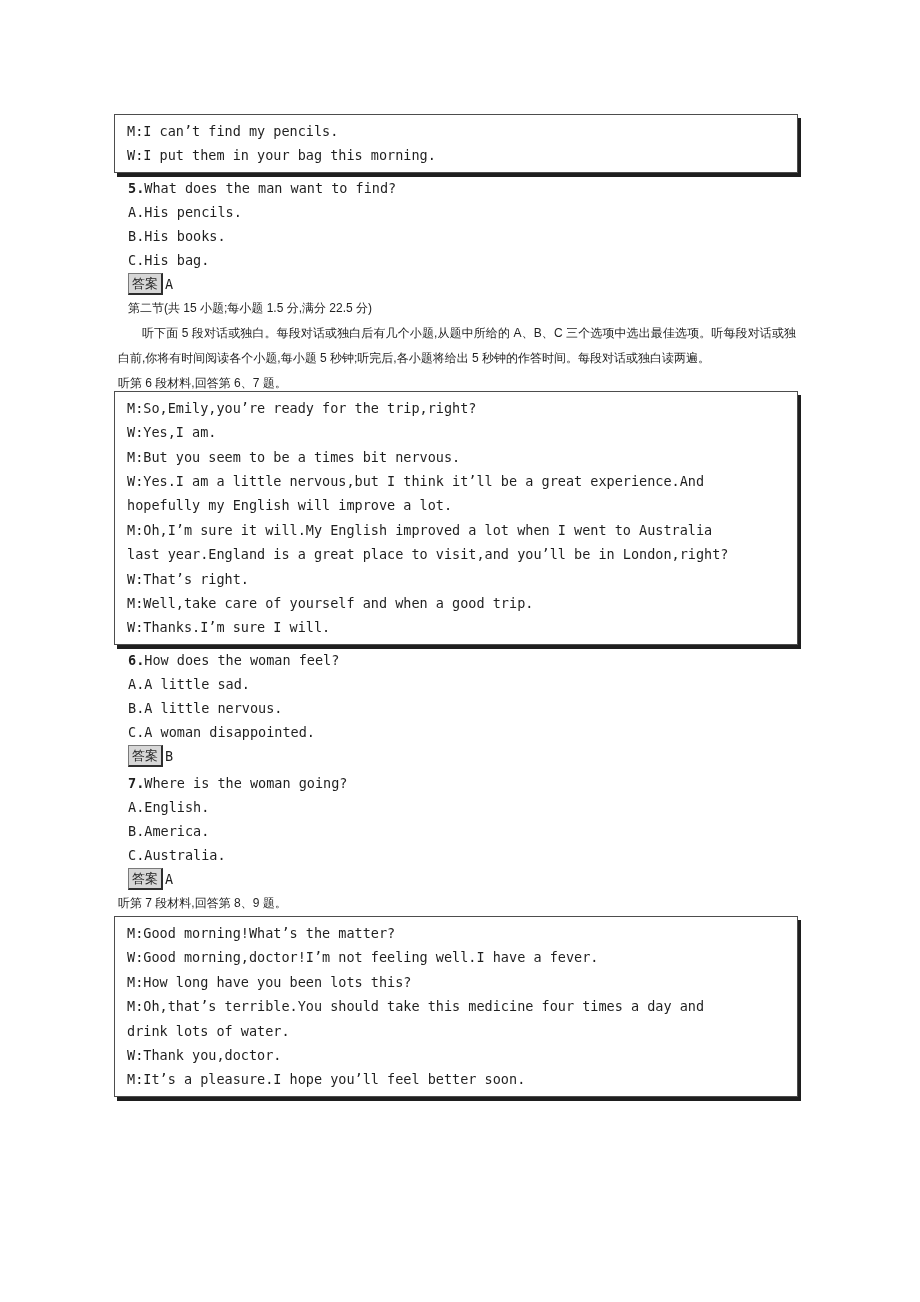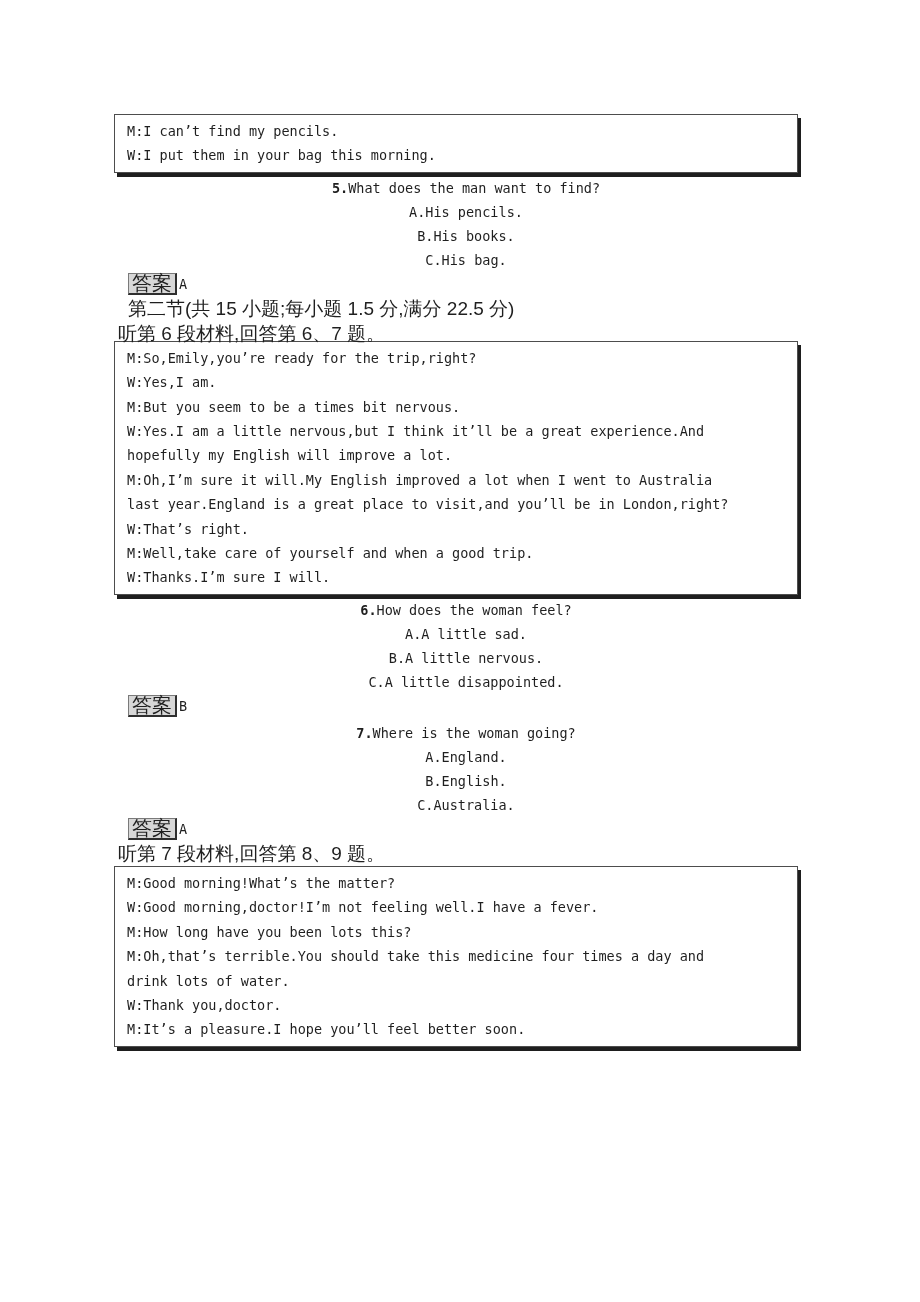--- a/index.html
+++ b/index.html
@@ -32,28 +32,27 @@
     word-break:normal;
   }
 
   
   .qblock{margin-top:3px;}
   .qblock p{
     margin:0;
     padding-left:14px;
     font-size:13.5px;
     line-height:24px;
-    text-align:center;
   }
   .qnum{font-weight:bold;}
 
   
   .zh{
     font-family:"Liberation Sans","DejaVu Sans",sans-serif;
-    font-size:19px;
+    font-size:12px;
     line-height:25px;
     margin:0;
   }
   .zh-heading{padding-left:14px;}
   .zh-para{
     padding-left:4px;
     width:678px;
     text-indent:2em;
     text-align:justify;
   }
@@ -62,21 +61,21 @@
   
   .answer-line{display:flex;align-items:center;}
   .badge{
     display:inline-block;
     background:#d7d7d7;
     border:1px solid #7a7a7a;
     border-right:2px solid #2e2e2e;
     border-bottom:2px solid #2e2e2e;
     padding:0 3px;
     font-family:Liberation Sans, sans-serif;
-    font-size:20px;
+    font-size:13px;
     line-height:19px;
     color:#1f1f1f;
   }
   .ansletter{margin-left:2px;font-size:13.5px;}
 
   .mt-neg{margin-top:-5px;}
 </style>
 </head>
 <body>
 
@@ -93,48 +92,49 @@
       <p>A.His pencils.</p>
       <p>B.His books.</p>
       <p>C.His bag.</p>
       <p class="answer-line">
           <span class="badge">答案</span>
           <span class="ansletter">A</span>
         </p>
     </div>
 
     <p class="zh zh-heading">第二节(共 15 小题;每小题 1.5 分,满分 22.5 分)</p>
+    <p class="zh zh-para">听下面 5 段对话或独白。每段对话或独白后有几个小题,从题中所给的 A、B、C 三个选项中选出最佳选项。听每段对话或独白前,你将有时间阅读各个小题,每小题 5 秒钟;听完后,各小题将给出 5 秒钟的作答时间。每段对话或独白读两遍。</p>
     <p class="zh zh-listen">听第 6 段材料,回答第 6、7 题。</p>
 
     <div class="dbox mt-neg">
       <p>M:So,Emily,you’re ready for the trip,right?</p>
       <p>W:Yes,I am.</p>
       <p>M:But you seem to be a times bit nervous.</p>
       <p>W:Yes.I am a little nervous,but I think it’ll be a great experience.And hopefully my English will improve a lot.</p>
       <p>M:Oh,I’m sure it will.My English improved a lot when I went to Australia last year.England is a great place to visit,and you’ll be in London,right?</p>
       <p>W:That’s right.</p>
       <p>M:Well,take care of yourself and when a good trip.</p>
       <p>W:Thanks.I’m sure I will.</p>
     </div>
 
     <div class="qblock">
       <p><span class="qnum">6.</span><span>How does the woman feel?</span></p>
       <p>A.A little sad.</p>
       <p>B.A little nervous.</p>
-      <p>C.A little disappointed.</p>
+      <p>C.A woman disappointed.</p>
       <p class="answer-line">
           <span class="badge">答案</span>
           <span class="ansletter">B</span>
         </p>
     </div>
 
     <div class="qblock">
       <p><span class="qnum">7.</span><span>Where is the woman going?</span></p>
-      <p>A.England.</p>
-      <p>B.English.</p>
+      <p>A.English.</p>
+      <p>B.America.</p>
       <p>C.Australia.</p>
       <p class="answer-line">
           <span class="badge">答案</span>
           <span class="ansletter">A</span>
         </p>
     </div>
 
     <p class="zh zh-listen">听第 7 段材料,回答第 8、9 题。</p>
 
     <div class="dbox">

